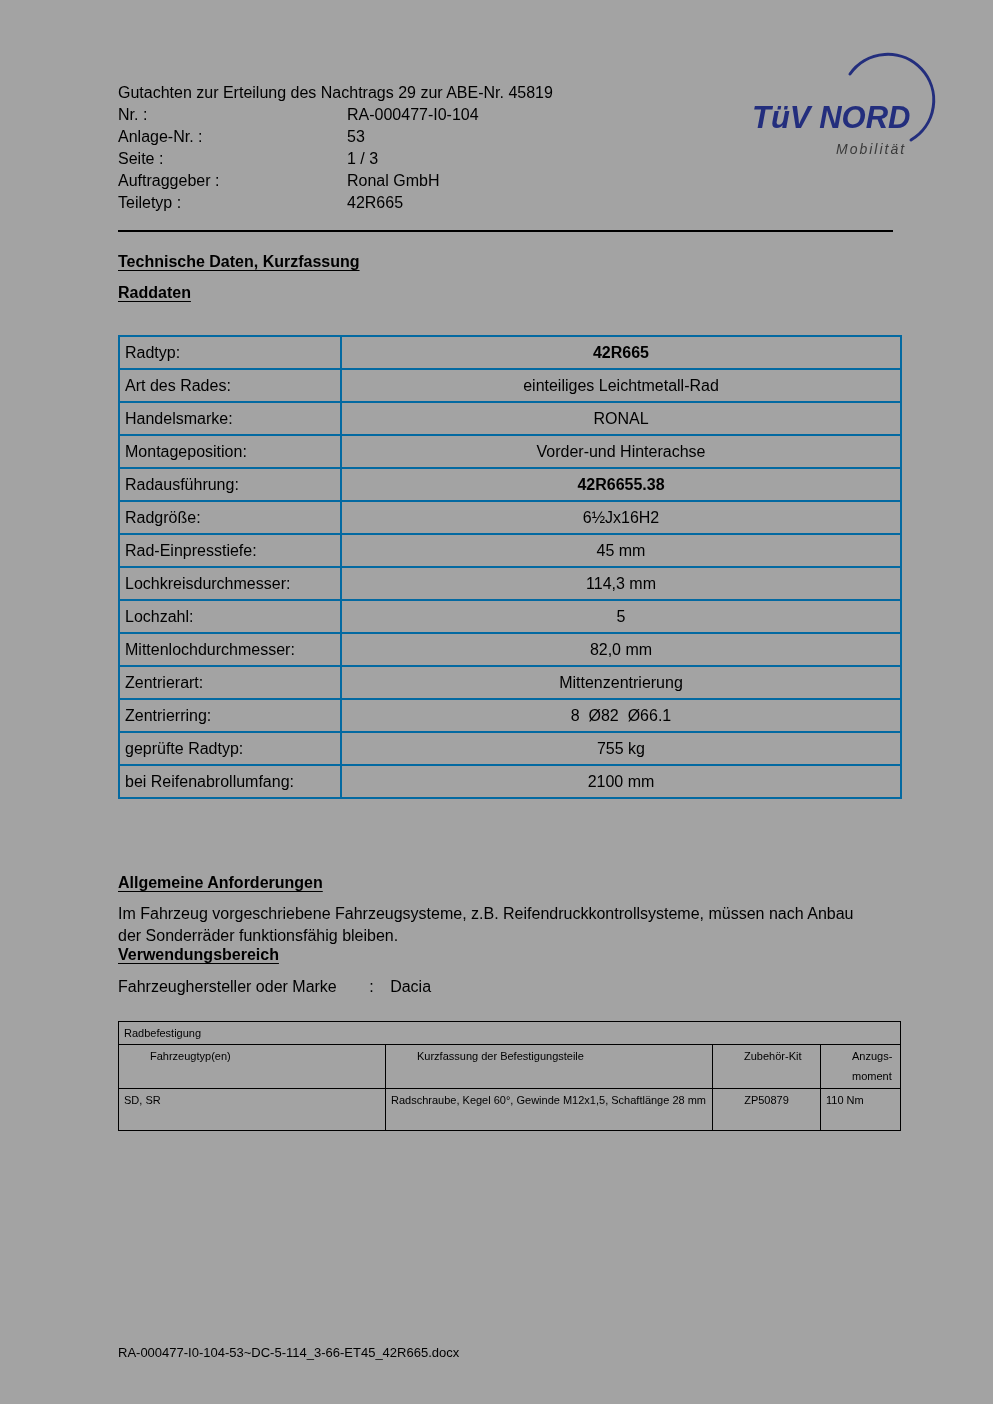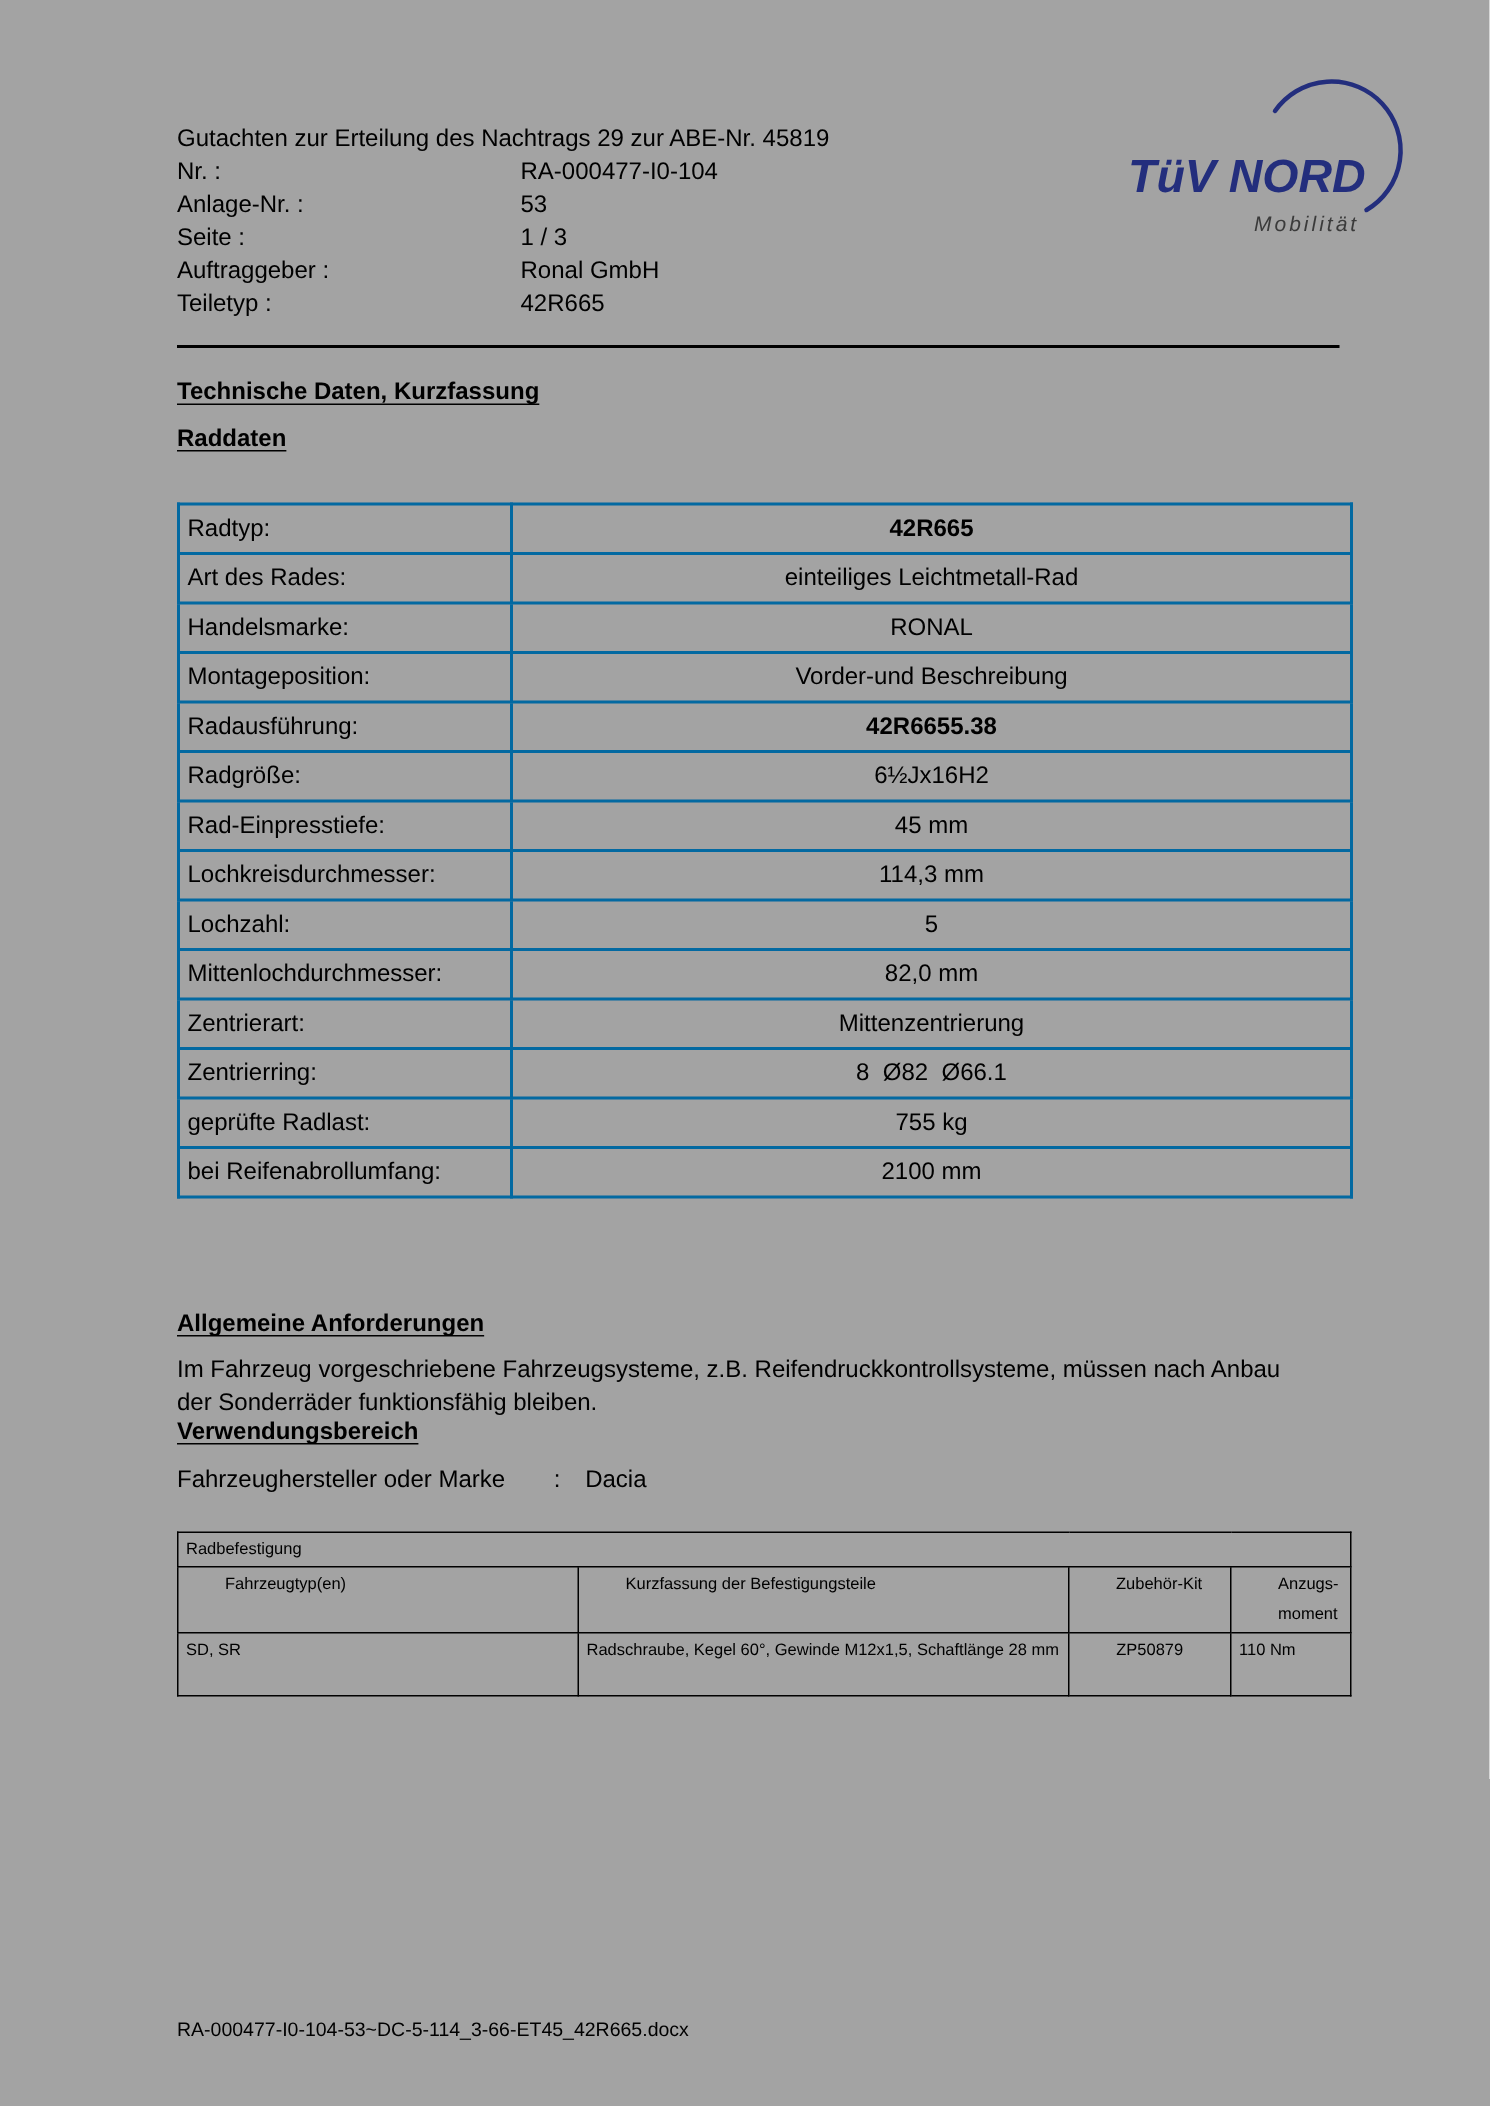--- a/index.html
+++ b/index.html
@@ -187,21 +187,21 @@
       <tr>
         <td class="rlabel">Art des Rades:</td>
         <td class="rvalue">einteiliges Leichtmetall-Rad</td>
       </tr>
       <tr>
         <td class="rlabel">Handelsmarke:</td>
         <td class="rvalue">RONAL</td>
       </tr>
       <tr>
         <td class="rlabel">Montageposition:</td>
-        <td class="rvalue">Vorder-und Beschreibung</td>
+        <td class="rvalue">Vorder-und Hinterachse</td>
       </tr>
       <tr class="bold-value">
         <td class="rlabel">Radausführung:</td>
         <td class="rvalue">42R6655.38</td>
       </tr>
       <tr>
         <td class="rlabel">Radgröße:</td>
         <td class="rvalue">6½Jx16H2</td>
       </tr>
       <tr>
@@ -222,21 +222,21 @@
       </tr>
       <tr>
         <td class="rlabel">Zentrierart:</td>
         <td class="rvalue">Mittenzentrierung</td>
       </tr>
       <tr>
         <td class="rlabel">Zentrierring:</td>
         <td class="rvalue">8  Ø82  Ø66.1</td>
       </tr>
       <tr>
-        <td class="rlabel">geprüfte Radlast:</td>
+        <td class="rlabel">geprüfte Radtyp:</td>
         <td class="rvalue">755 kg</td>
       </tr>
       <tr>
         <td class="rlabel">bei Reifenabrollumfang:</td>
         <td class="rvalue">2100 mm</td>
       </tr>
     </tbody>
   </table>
 
   <div class="heading h-allg">Allgemeine Anforderungen</div>

